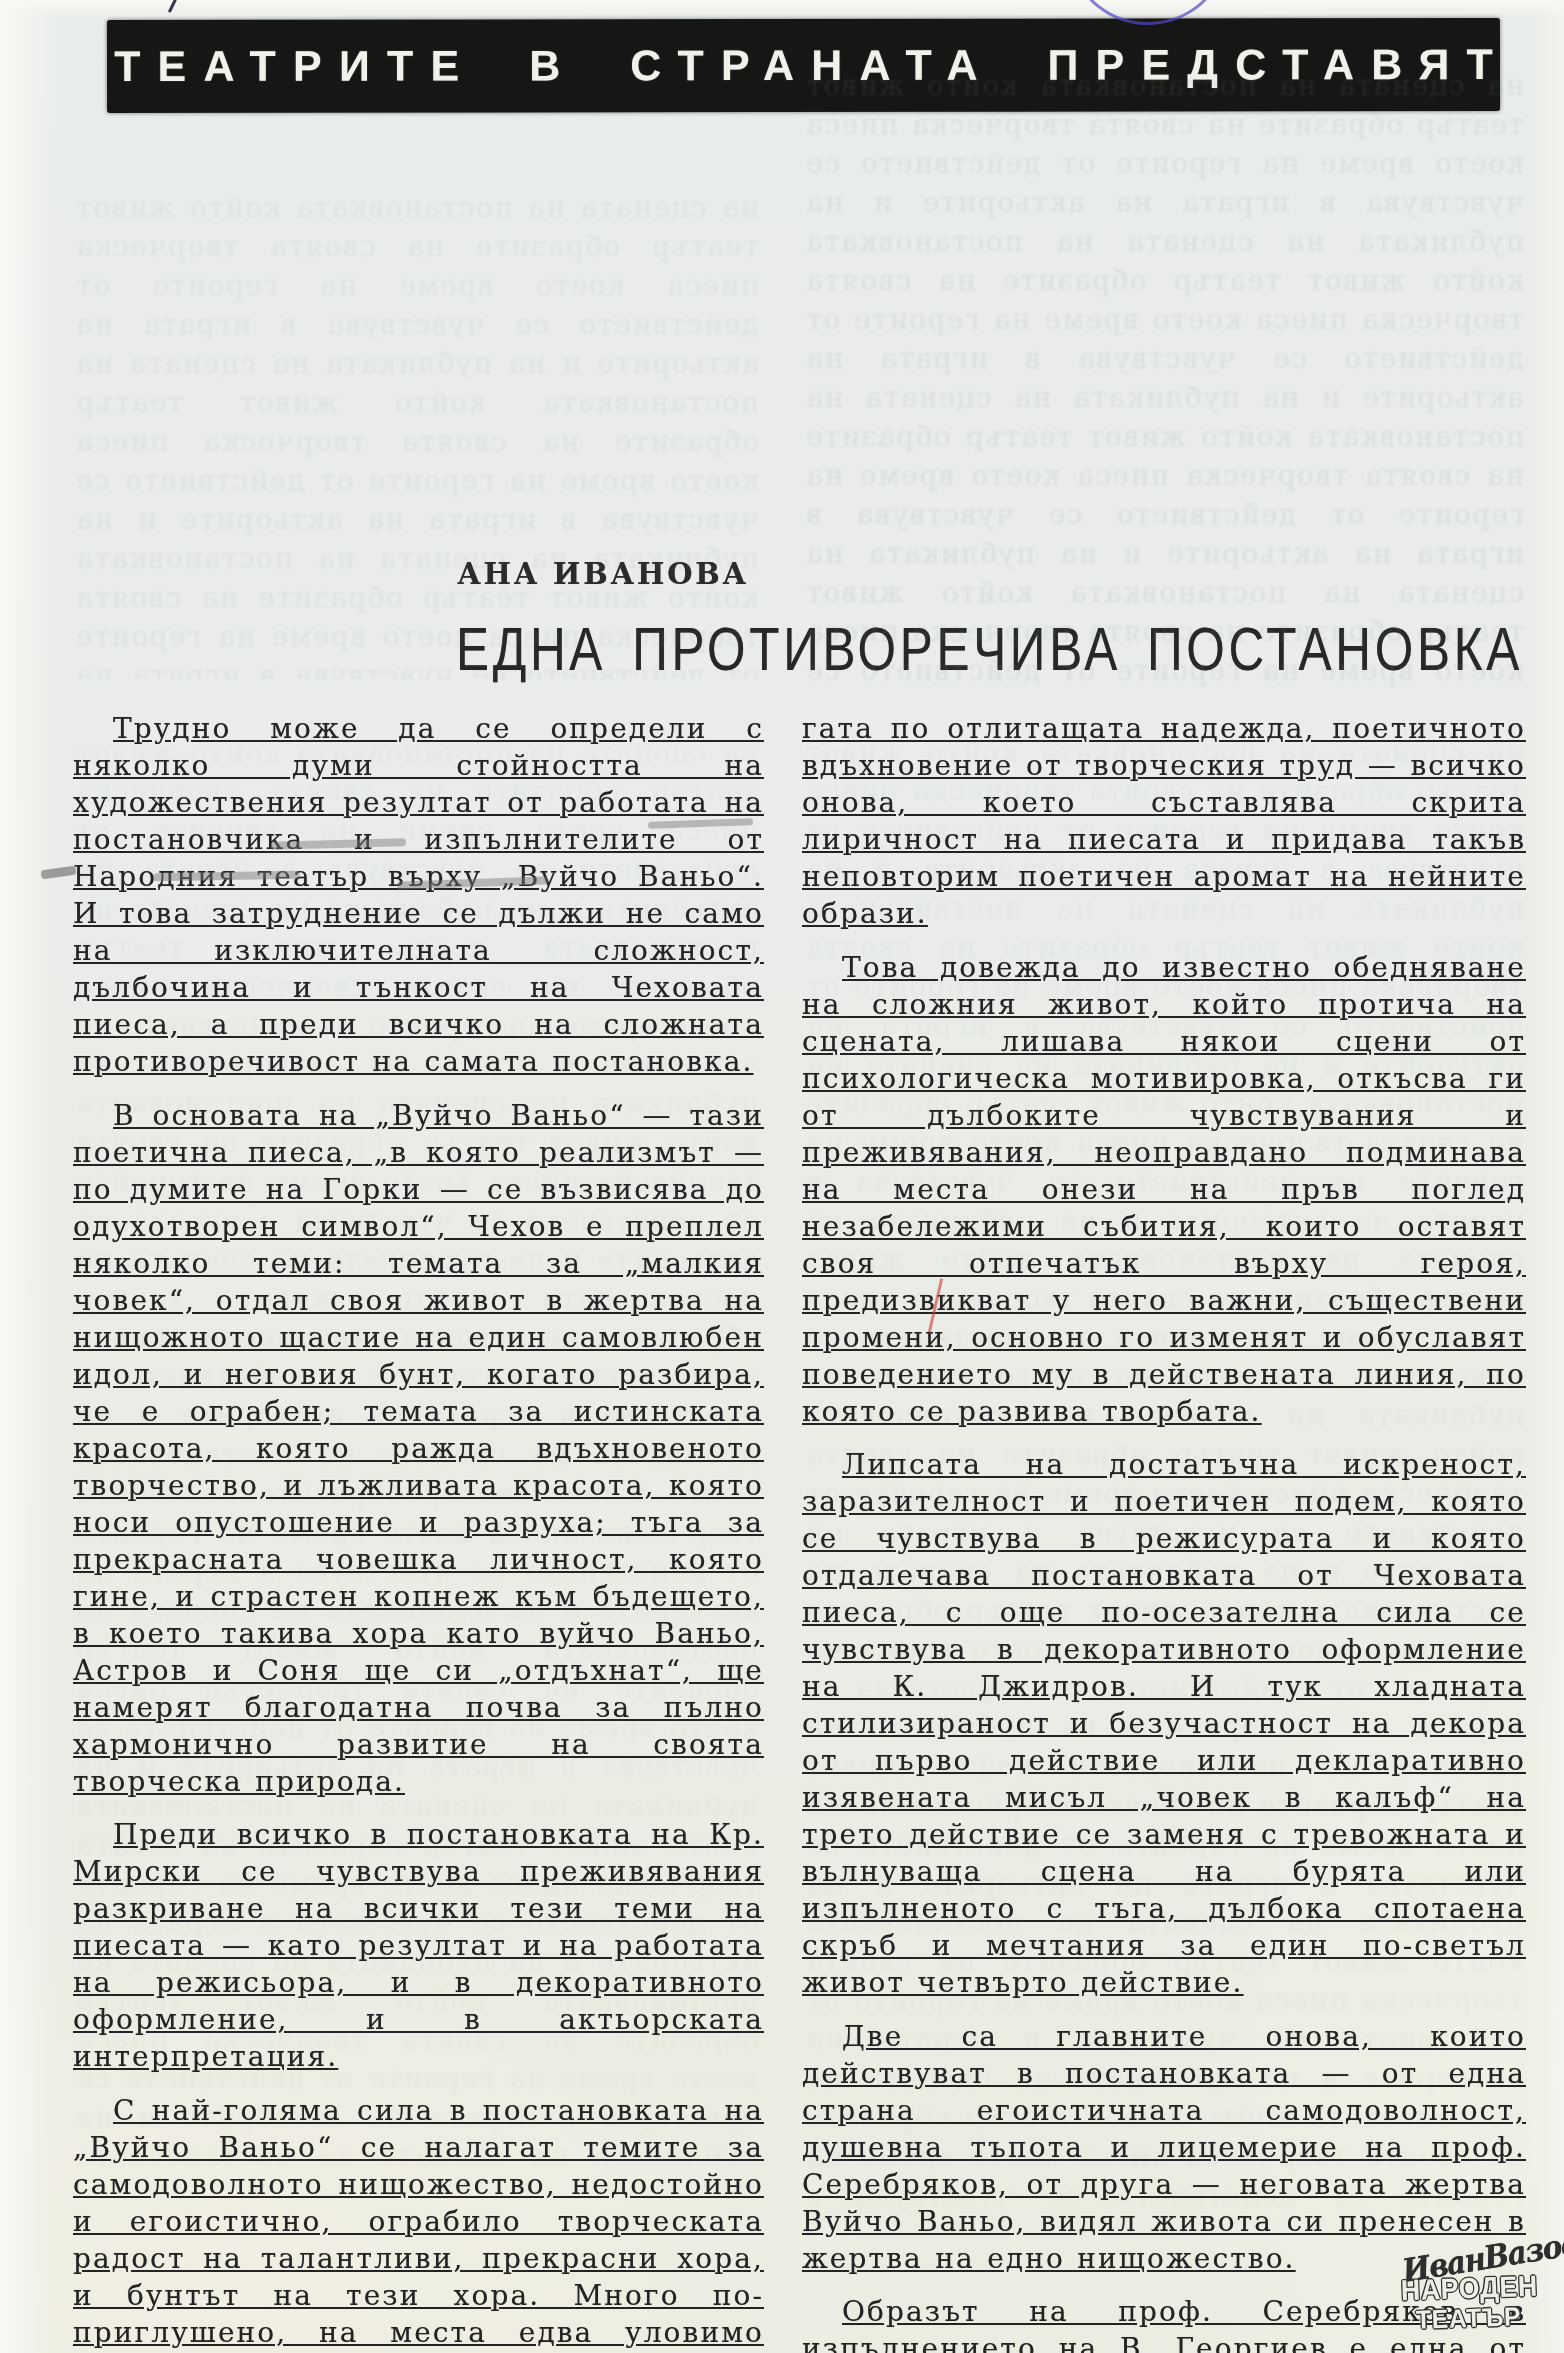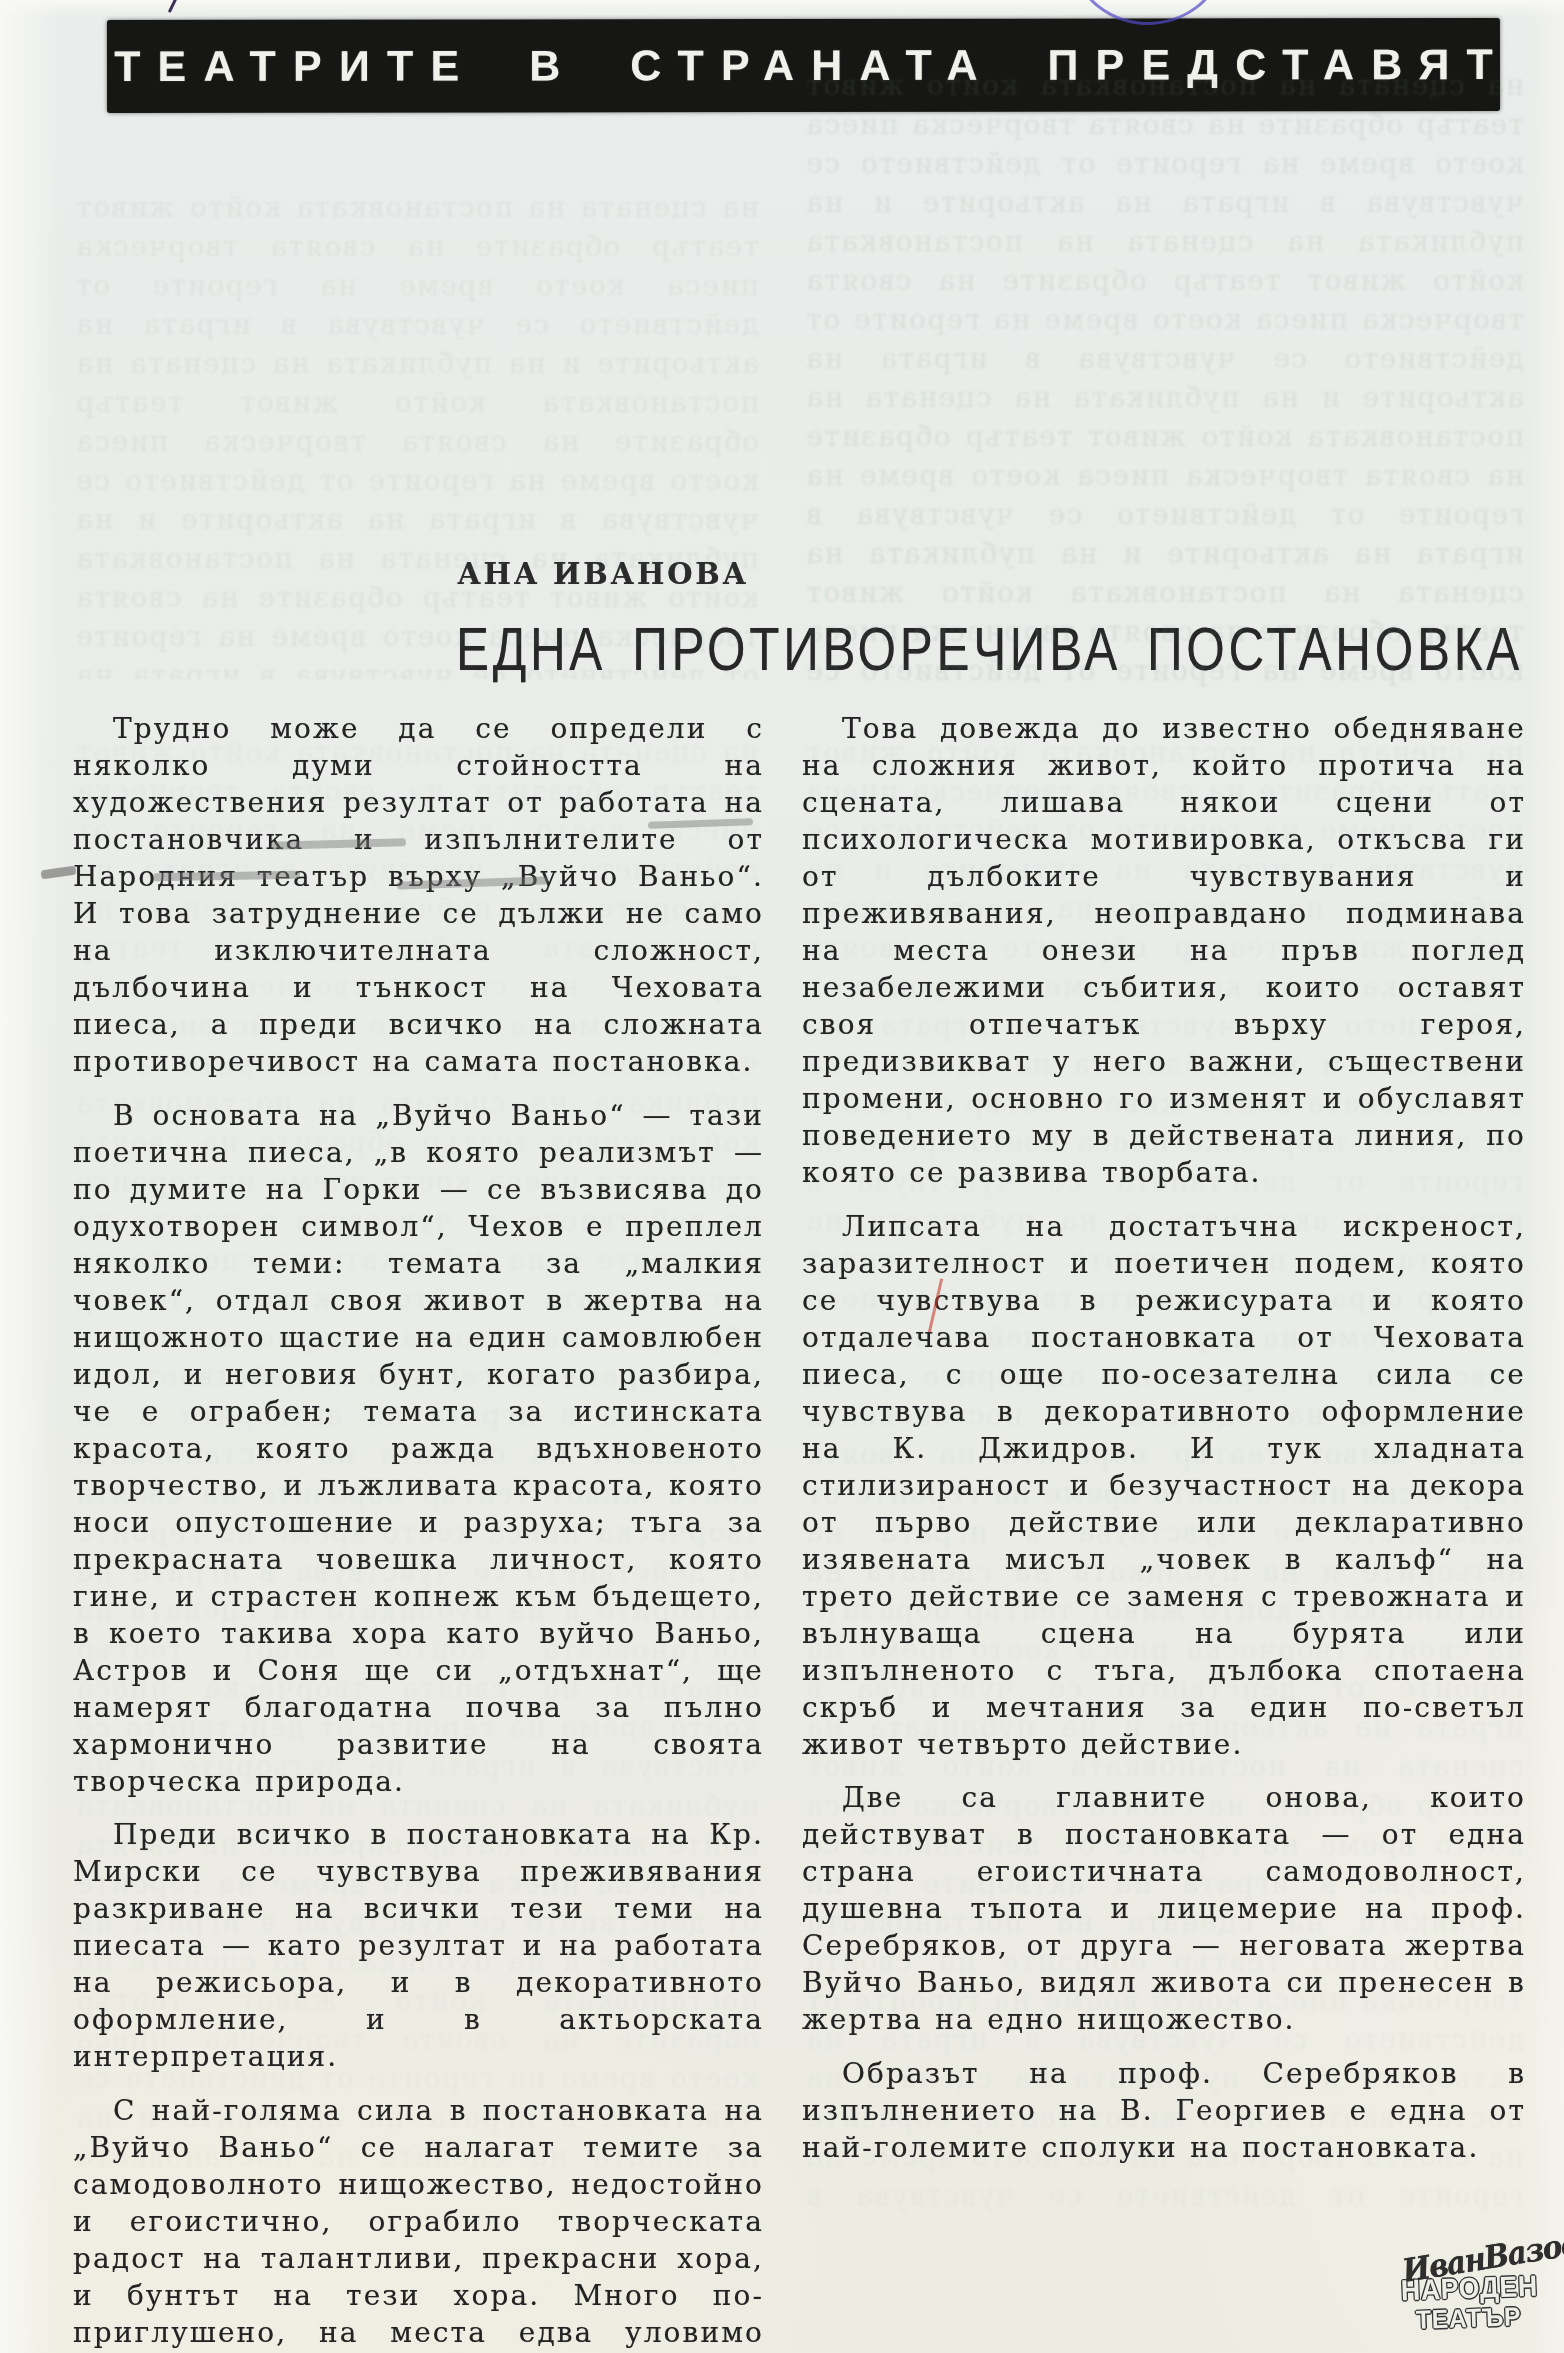--- a/index.html
+++ b/index.html
@@ -48,21 +48,21 @@
   }
   
   .col{
     position:absolute;top:710px;z-index:2;
     font-size:28px;line-height:37px;letter-spacing:2.1px;word-spacing:1.4px;
     color:#232323;text-align:justify;
     text-shadow:0 0 0.7px rgba(10,10,10,.35);
   }
   #col-left{left:73px;width:691px;}
   #col-right{left:802px;width:724px;}
-  .col p{margin:0 0 16.6px 0;text-indent:40px;}
+  .col p{margin:0 0 16.6px 0;text-indent:40px;text-decoration:underline;}
   .col p.cont{text-indent:0;}
   
   .ghost{
     position:absolute;z-index:1;overflow:hidden;
     color:#7d948c;filter:blur(1.1px);
     transform:scaleX(-1);
     font-size:28px;line-height:39px;letter-spacing:1.4px;
     text-align:justify;pointer-events:none;
   }
   #ghost-top-left{left:75px;top:188px;width:684px;height:491px;opacity:.11;}
@@ -122,20 +122,21 @@
   <div class="author">АНА ИВАНОВА</div>
   <div class="headline">ЕДНА ПРОТИВОРЕЧИВА ПОСТАНОВКА</div>
 
   <div class="col" id="col-left">
       <p>Трудно може да се определи с няколко думи стойността на художествения резултат от работата на постановчика и изпълнителите от Народния театър върху „Вуйчо Ваньо“. И това затруднение се дължи не само на изключителната сложност, дълбочина и тънкост на Чеховата пиеса, а преди всичко на сложната противоречивост на самата постановка.</p>
       <p>В основата на „Вуйчо Ваньо“ — тази поетична пиеса, „в която реализмът — по думите на Горки — се възвисява до одухотворен символ“, Чехов е преплел няколко теми: темата за „малкия човек“, отдал своя живот в жертва на нищожното щастие на един самовлюбен идол, и неговия бунт, когато разбира, че е ограбен; темата за истинската красота, която ражда вдъхновеното творчество, и лъжливата красота, която носи опустошение и разруха; тъга за прекрасната човешка личност, която гине, и страстен копнеж към бъдещето, в което такива хора като вуйчо Ваньо, Астров и Соня ще си „отдъхнат“, ще намерят благодатна почва за пълно хармонично развитие на своята творческа природа.</p>
       <p>Преди всичко в постановката на Кр. Мирски се чувствува преживявания разкриване на всички тези теми на пиесата — като резултат и на работата на режисьора, и в декоративното оформление, и в актьорската интерпретация.</p>
       <p>С най-голяма сила в постановката на „Вуйчо Ваньо“ се налагат темите за самодоволното нищожество, недостойно и егоистично, ограбило творческата радост на талантливи, прекрасни хора, и бунтът на тези хора. Много по-приглушено, на места едва уловимо звучат темите за разрушителната сила на празния живот, на мнимата красота, мъката по загиващия прекрасен човек и тъ-</p>
     </div>
   <div class="col" id="col-right">
+      <p class="cont">гата по отлитащата надежда, поетичното вдъхновение от творческия труд — всичко онова, което съставлява скрита лиричност на пиесата и придава такъв неповторим поетичен аромат на нейните образи.</p>
       <p>Това довежда до известно обедняване на сложния живот, който протича на сцената, лишава някои сцени от психологическа мотивировка, откъсва ги от дълбоките чувствувания и преживявания, неоправдано подминава на места онези на пръв поглед незабележими събития, които оставят своя отпечатък върху героя, предизвикват у него важни, съществени промени, основно го изменят и обуславят поведението му в действената линия, по която се развива творбата.</p>
       <p>Липсата на достатъчна искреност, заразителност и поетичен подем, която се чувствува в режисурата и която отдалечава постановката от Чеховата пиеса, с още по-осезателна сила се чувствува в декоративното оформление на К. Джидров. И тук хладната стилизираност и безучастност на декора от първо действие или декларативно изявената мисъл „човек в калъф“ на трето действие се заменя с тревожната и вълнуваща сцена на бурята или изпълненото с тъга, дълбока спотаена скръб и мечтания за един по-светъл живот четвърто действие.</p>
       <p>Две са главните онова, които действуват в постановката — от една страна егоистичната самодоволност, душевна тъпота и лицемерие на проф. Серебряков, от друга — неговата жертва Вуйчо Ваньо, видял живота си пренесен в жертва на едно нищожество.</p>
       <p>Образът на проф. Серебряков в изпълнението на В. Георгиев е една от най-големите сполуки на постановката.</p>
     </div>
 
   <div class="pencil" id="pencil-1"></div>
   <div class="pencil" id="pencil-2"></div>
   <div class="pencil" id="pencil-3"></div>
   <div class="pencil" id="pencil-4"></div>

